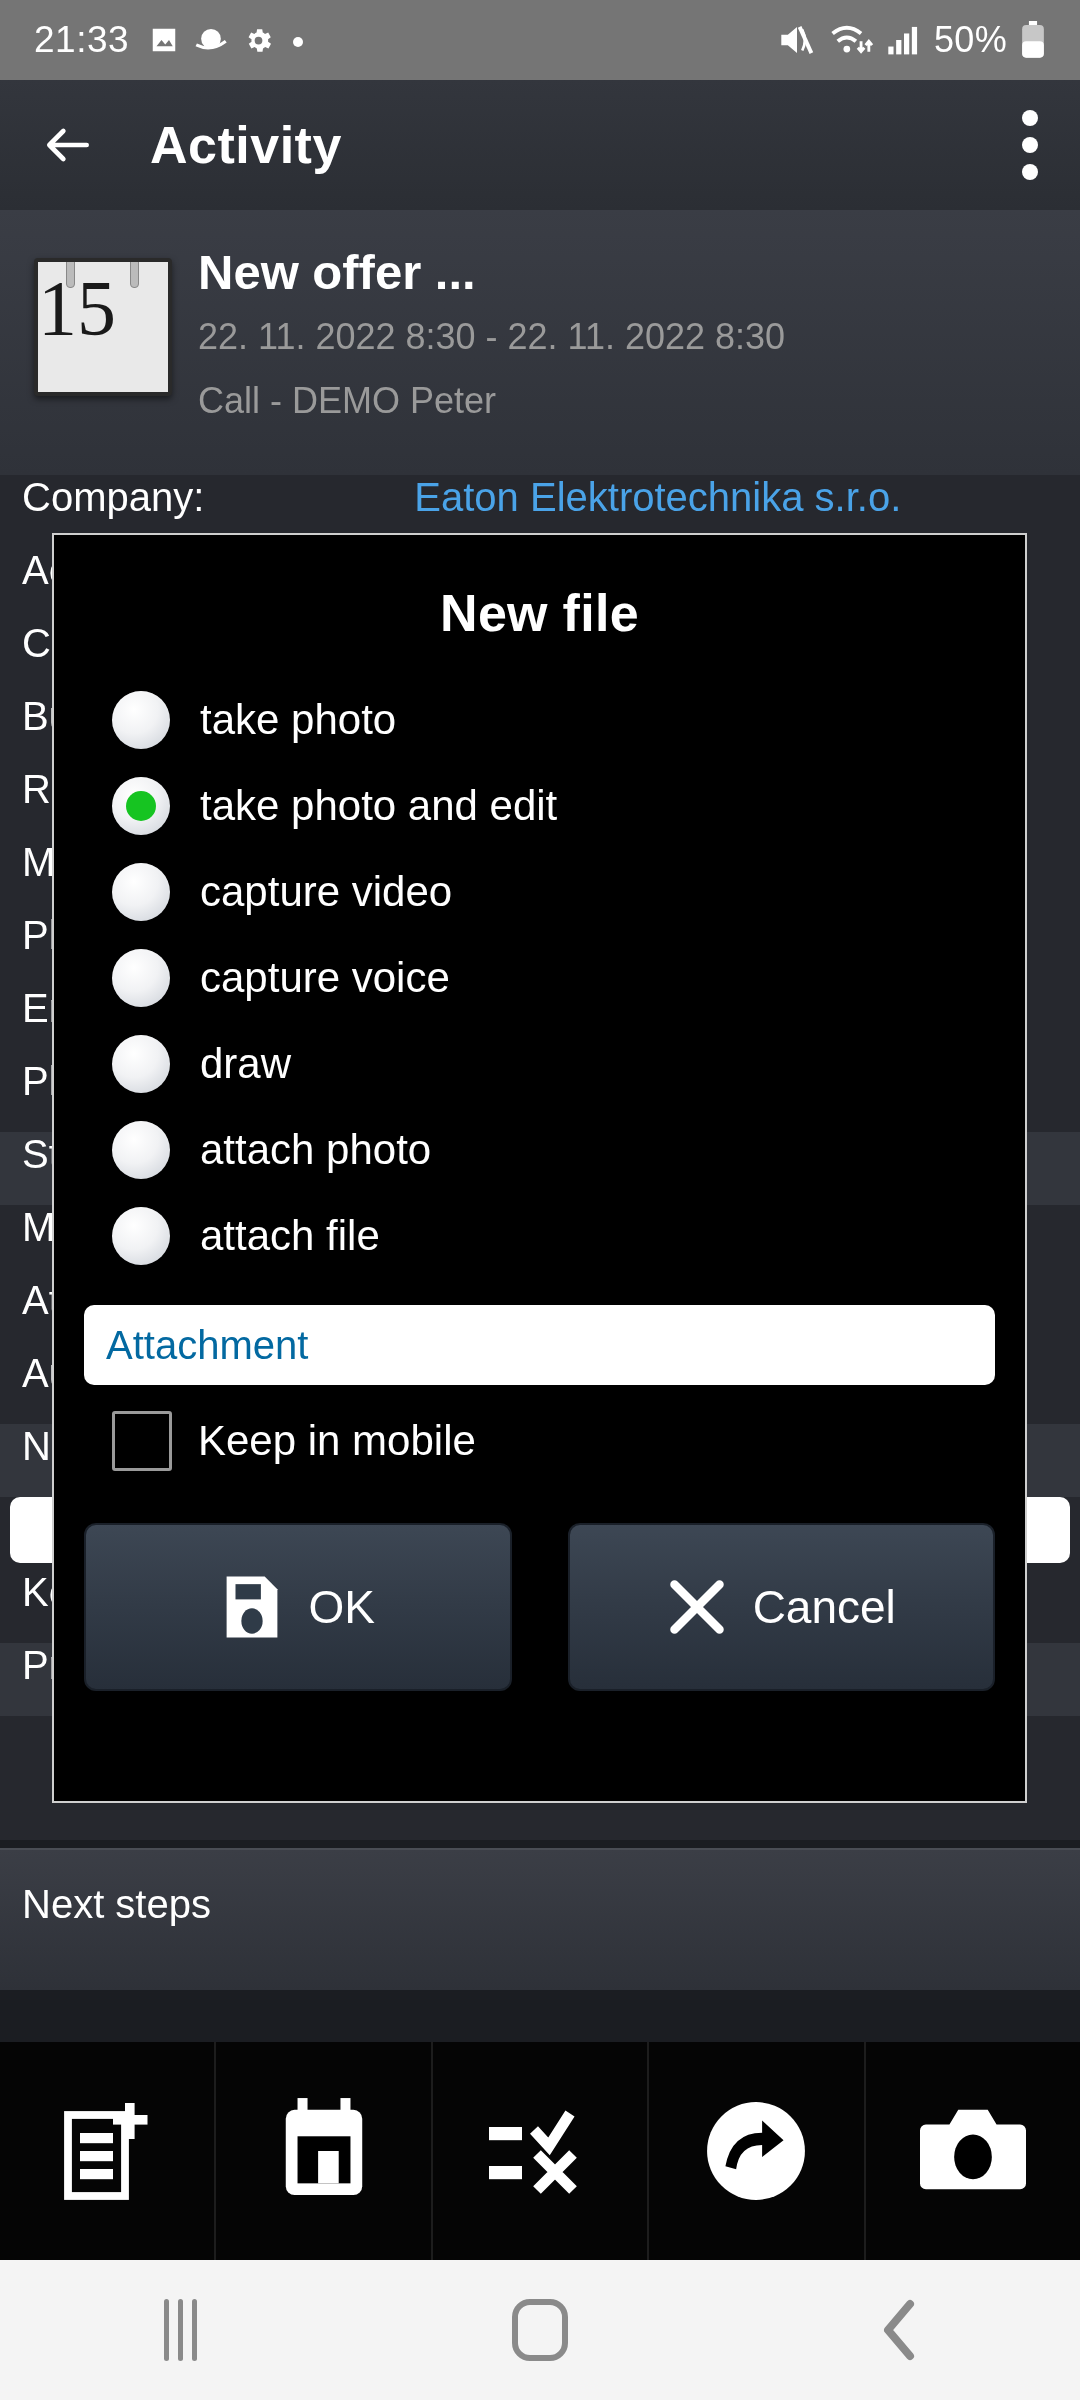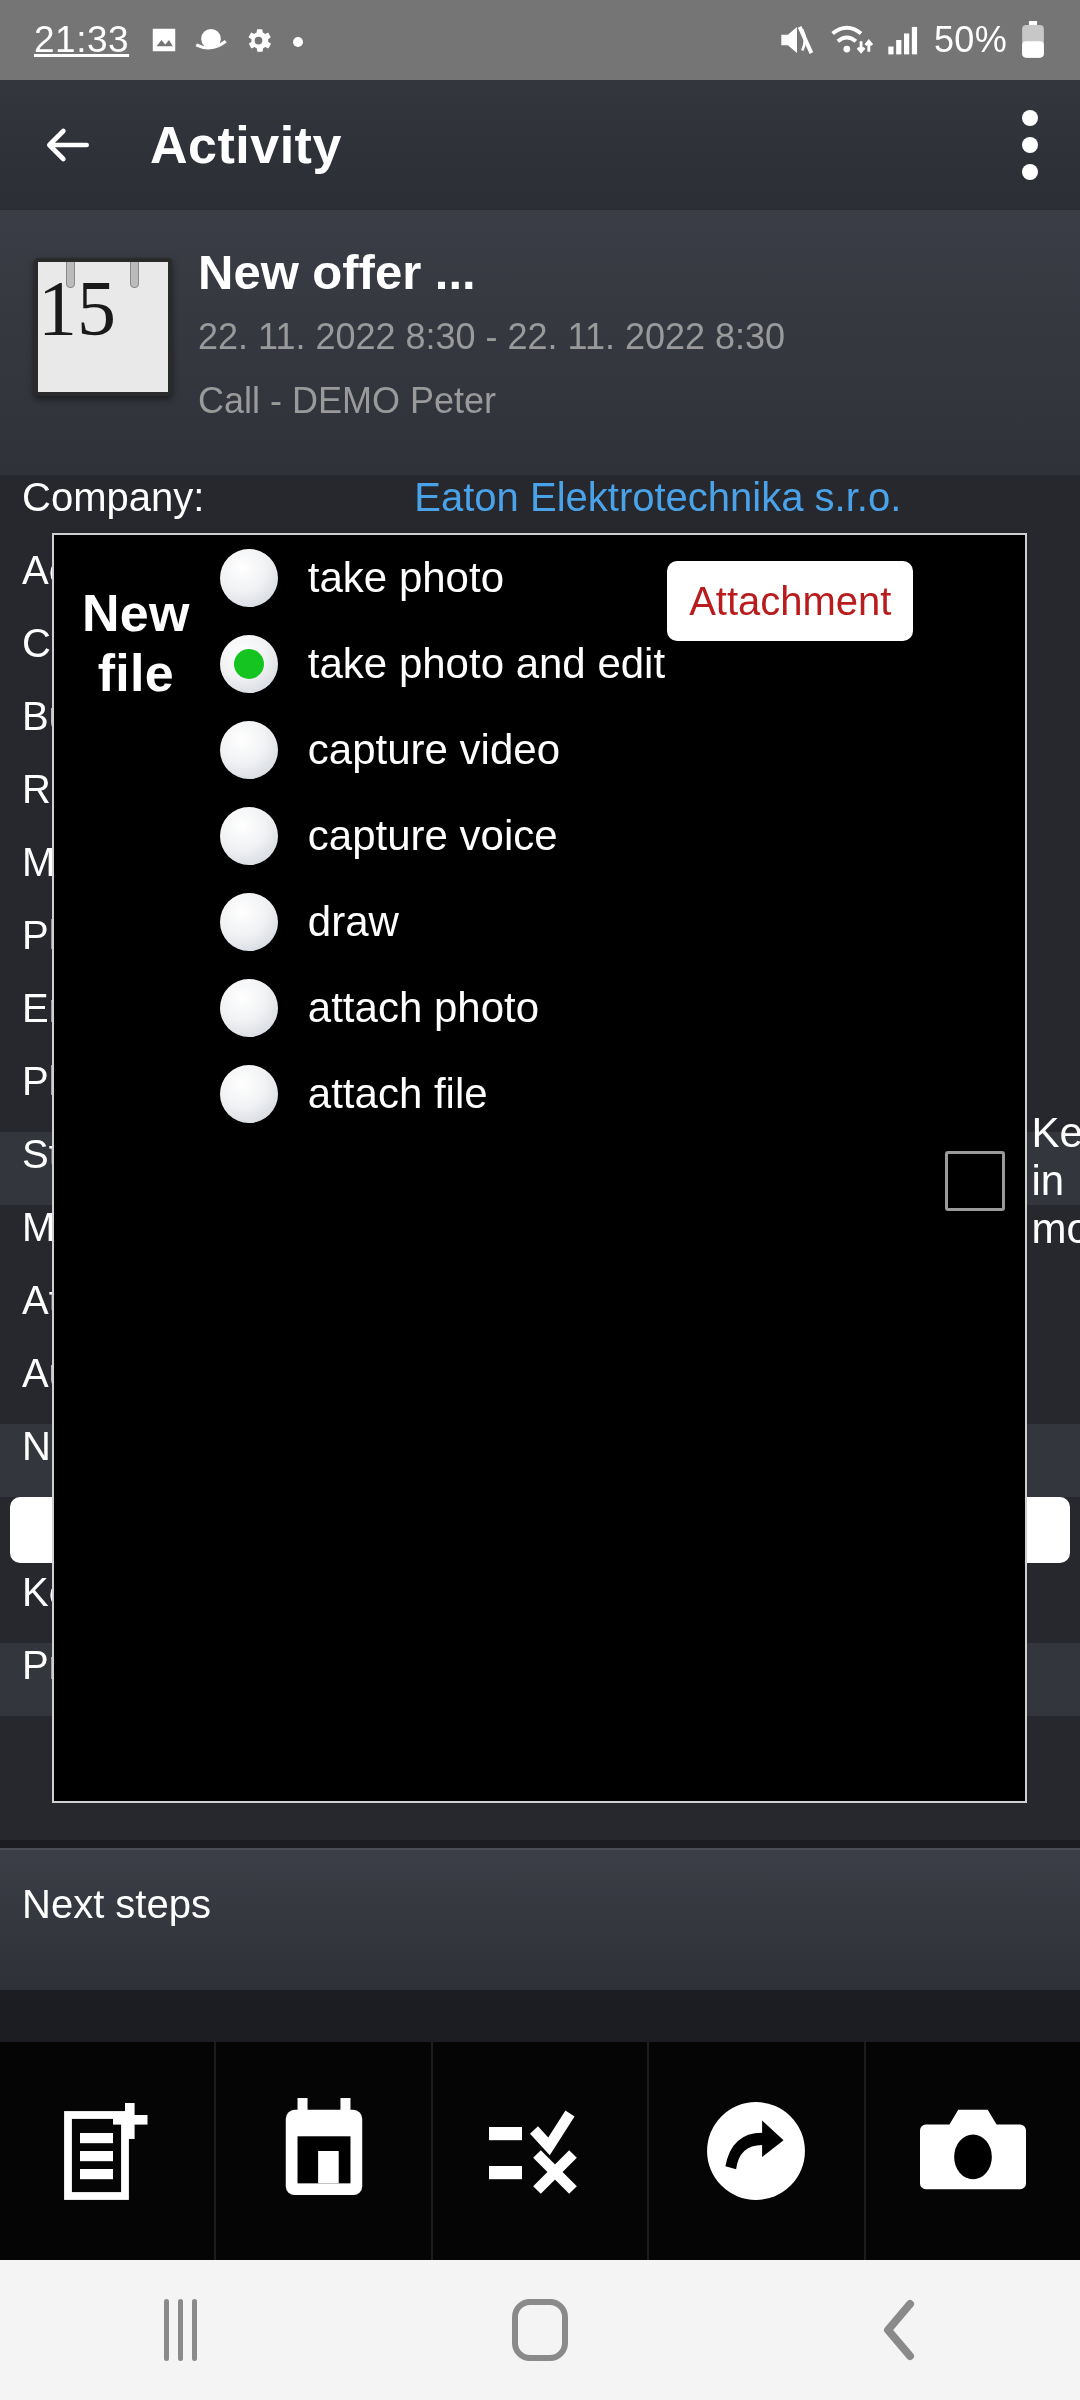--- a/index.html
+++ b/index.html
@@ -10,21 +10,21 @@
     overflow: hidden;
   }
   #screen { position: relative; width: 1080px; height: 2400px; background: #1b1d22; }
 
   
   .statusbar {
     position: absolute; top: 0; left: 0; width: 1080px; height: 80px;
     background: #757575; display: flex; align-items: center;
     padding: 0 34px; color: #fff;
   }
-  .sb-time { font-size: 37px; font-weight: 400; letter-spacing: .5px; text-decoration: underline; }
+  .sb-time { font-size: 37px; font-weight: 400; letter-spacing: .5px; }
   .sb-left-icons { display: flex; align-items: center; gap: 16px; margin-left: 20px; }
   .sb-spacer { flex: 1; }
   .sb-right { display: flex; align-items: center; gap: 13px; }
   .sb-pct { font-size: 36px; letter-spacing: .3px; }
   .sb-ic { display: block; }
 
   
   .appbar {
     position: absolute; top: 80px; left: 0; width: 1080px; height: 130px;
     background: linear-gradient(180deg,#33363d 0%, #2b2e34 100%);
@@ -104,42 +104,42 @@
     position: absolute; top: 2260px; left: 0; width: 1080px; height: 140px;
     background: #f4f4f4; display: flex; align-items: center;
   }
   .nav-btn { flex: 1; display: flex; align-items: center; justify-content: center; }
   .nav-recents { display: flex; gap: 9px; }
   .nav-recents i { display: block; width: 5px; height: 62px; background: #8a8a8a; border-radius: 3px; }
   .nav-home { width: 56px; height: 62px; border: 6px solid #8a8a8a; border-radius: 18px; }
   .dialog {
     position: absolute; left: 52px; top: 533px; width: 975px; height: 1270px;
     background: #000; border: 2px solid #cfcfcf;
-    display: flex; padding: 0 28px;
+    display: flex; flex-direction: column; padding: 0 28px;
   }
   .dlg-title {
     color: #fff; font-size: 52px; font-weight: bold; text-align: center;
     padding: 48px 0 34px 0; letter-spacing: .3px;
   }
   .radio-list { padding-left: 30px; }
   .radio-row { display: flex; align-items: center; height: 86px; }
   .radio {
     width: 58px; height: 58px; border-radius: 50%; flex: none;
     background: radial-gradient(circle at 38% 32%, #ffffff 0%, #f1f2f4 45%, #c9ced6 100%);
     box-shadow: 0 2px 4px rgba(255,255,255,.25) inset;
     display: flex; align-items: center; justify-content: center;
   }
   .radio .dot { width: 30px; height: 30px; border-radius: 50%; background: #16c421; display: none; }
   .radio.checked .dot { display: block; }
   .radio-label { color: #fff; font-size: 42px; margin-left: 30px; white-space: nowrap; }
 
   .text-field {
-    margin: 26px 2px 12px 2px; height: 80px; background: #fff; border-radius: 10px;
+    margin: 26px 2px 0 2px; height: 80px; background: #fff; border-radius: 10px;
     display: flex; align-items: center; padding: 0 22px;
-    color: #b91c1c; font-size: 40px;
+    color: #0369a1; font-size: 40px;
   }
   .check-row { display: flex; align-items: center; margin-top: 26px; padding-left: 30px; }
   .checkbox {
     width: 60px; height: 60px; flex: none; background: #000;
     border: 3px solid #9a9a9a; border-radius: 3px;
   }
   .check-label { color: #fff; font-size: 42px; margin-left: 26px; }
 
   .btn-row { display: flex; gap: 56px; margin-top: 52px; padding: 0 2px; }
   .dlg-btn {

